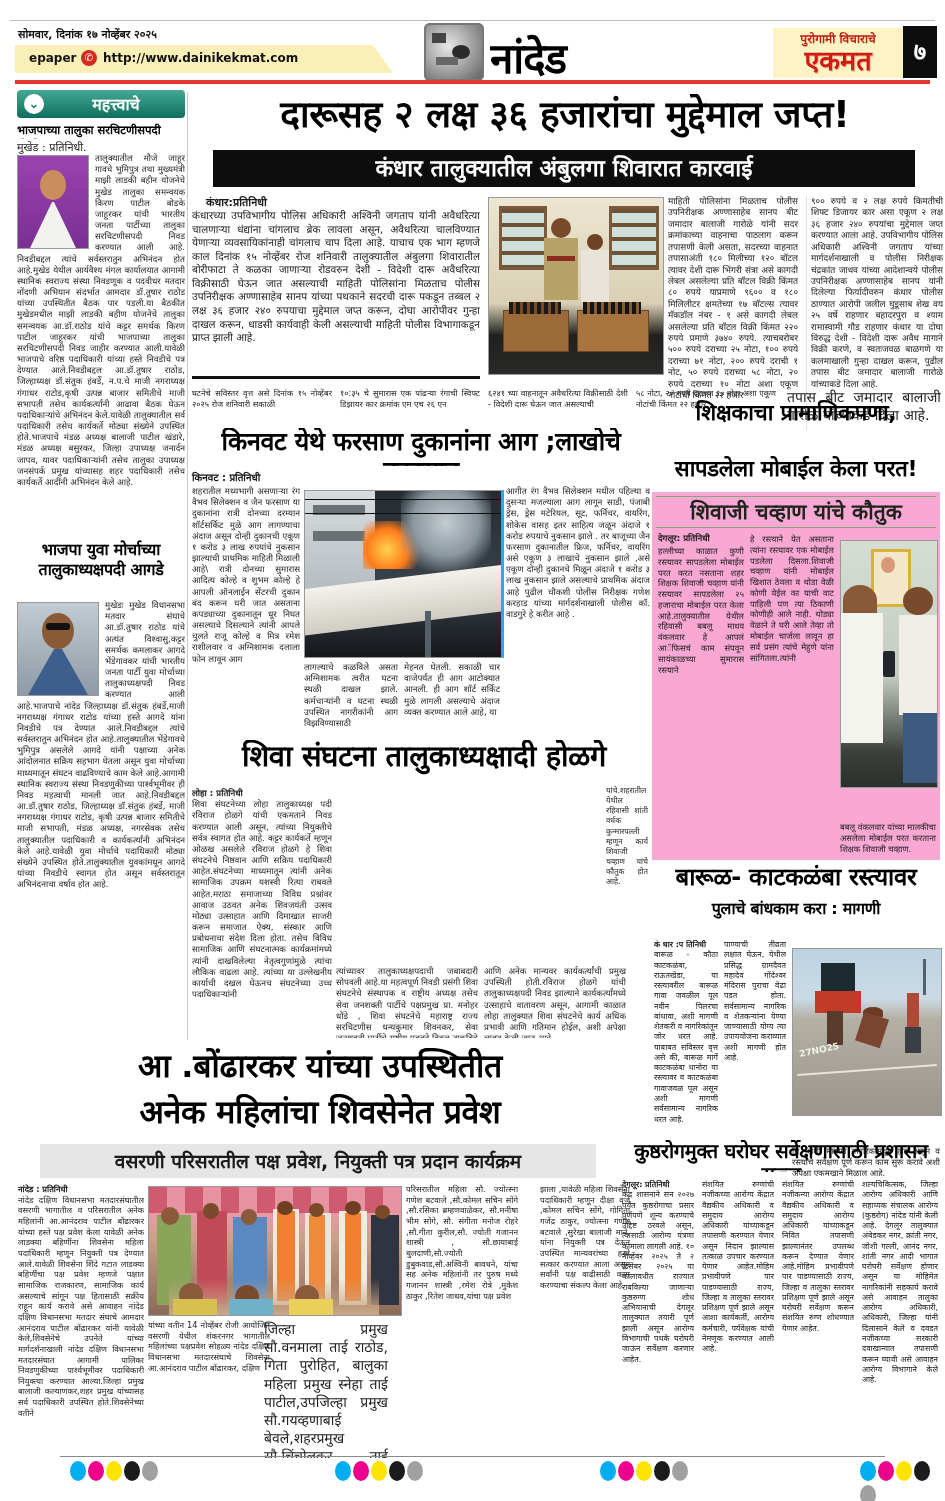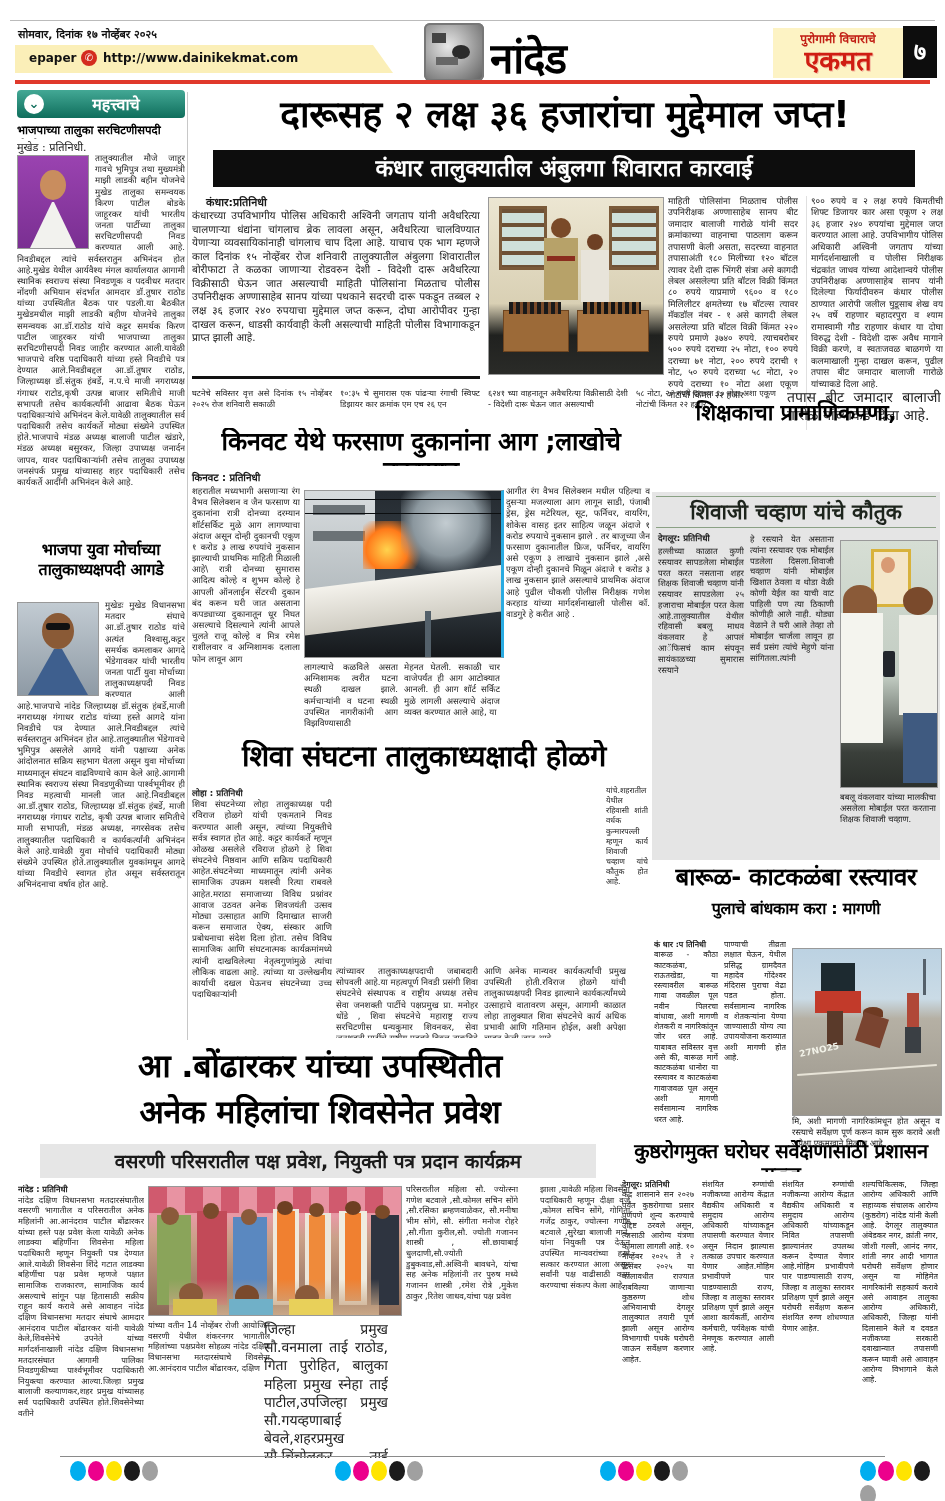--- a/index.html
+++ b/index.html
@@ -7,21 +7,21 @@
          font-family:"DejaVu Sans","Liberation Sans",sans-serif;color:#1a1a1a;overflow:hidden;}
   .abs{position:absolute;}
   .txt{position:absolute;text-align:justify;overflow:hidden;line-height:1.3;color:#222;}
   .dl{font-weight:bold;}
   .hl{position:absolute;font-weight:bold;color:#000;text-align:center;overflow:hidden;line-height:1.15;letter-spacing:-0.3px;}
   .band{position:absolute;background:#0d0d0d;color:#fff;font-weight:bold;text-align:center;overflow:hidden;}
   .ph{position:absolute;overflow:hidden;border:1px solid #999;}
   .ph i{position:absolute;display:block;}
   .vr{position:absolute;width:1px;background:#c8c8c8;}
   .dot{display:inline-block;width:16px;height:20px;border-radius:50%;margin-right:2px;}
-  .cap{position:absolute;font-size:8.3px;line-height:1.3;text-align:justify;overflow:hidden;color:#222;}
+  .cap{position:absolute;font-size:8.3px;line-height:1.3;text-align:justify;overflow:hidden;color:#222;margin-top:30px;}
 </style>
 </head>
 <body>
 
 <div id="paper">
 
   <div class="abs" style="left:10px;top:20px;width:925px;height:1px;background:#bbbbbb"></div>
   <div class="abs" style="left:18px;top:26px;font-size:11px;font-weight:bold;color:#111">सोमवार, दिनांक १७ नोव्हेंबर २०२५</div>
 
   <div class="abs" style="left:15px;top:45px;width:378px;height:28px;background:#fbefb8;clip-path:polygon(0 0,358px 0,378px 100%,0 100%);">
@@ -117,22 +117,23 @@
     <i style="left:0;top:8px;width:196px;height:1px;background:#0c0e10"></i>
     <i style="left:0;top:22px;width:196px;height:1px;background:#0c0e10"></i>
     <i style="left:120px;top:120px;width:6px;height:46px;background:#53606a"></i>
   </div>
 
   <div class="txt" style="left:506px;top:486px;width:144px;height:250px;font-size:8.6px">आगीत रंग वैभव सिलेक्शन मधील पहिल्या व दुसऱ्या मजल्याला आग लागून साडी, पंजाबी ड्रेस, ड्रेस मटेरियल, सूट, फर्निचर, वायरिंग, शोकेस वासह इतर साहित्य जळून अंदाजे १ करोड रुपयाचे नुकसान झाले . तर बाजूच्या जैन फरसाण दुकानातील फ्रिज, फर्निचर, वायरिंग असे एकूण ३ लाखाचे नुकसान झाले ,असे एकूण दोन्ही दुकानचे मिळून अंदाजे १ करोड ३ लाख नुकसान झाले असल्याचे प्राथमिक अंदाज आहे पुढील चौकशी पोलीस निरीक्षक गणेश करहाड यांच्या मार्गदर्शनाखाली पोलीस कॉ. वाडगुरे हे करीत आहे .</div>
   <div class="txt" style="left:404px;top:662px;width:96px;height:74px;font-size:8.6px">मेहनत घेतली. सकाळी चार वाजेपर्यंत ही आग आटोक्यात आनली. ही आग शॉर्ट सर्किट मुळे लागली असल्याचे अंदाज व्यक्त करण्यात आले आहे, या</div>
   <div class="txt" style="left:304px;top:662px;width:94px;height:74px;font-size:8.6px">लागल्याचे कळविले असता अग्निशामक त्वरीत घटना स्थळी दाखल झाले. कर्मचाऱ्यांनी व घटना स्थळी उपस्थित नागरीकांनी आग विझविण्यासाठी</div>
 
   <div class="hl" style="left:652px;top:400px;width:288px;height:32px;font-size:22px">शिक्षकाचा प्रामाणिकपणा,</div>
-
-  <div class="abs" style="left:652px;top:492px;width:288px;height:368px;background:#e5e5e5">
+  <div class="hl" style="left:652px;top:456px;width:288px;height:32px;font-size:22px">सापडलेला मोबाईल केला परत!</div>
+
+  <div class="abs" style="left:652px;top:492px;width:288px;height:368px;background:#f9a8d4">
     <div style="position:absolute;left:4px;top:4px;width:280px;height:30px;border-top:1px solid #8aa184;border-bottom:1px solid #8aa184;font-size:21px;font-weight:bold;text-align:center;color:#1d241c;overflow:hidden">शिवाजी चव्हाण यांचे कौतुक</div>
     <div style="position:absolute;left:6px;top:40px;width:80px;height:12px;font-size:8.6px;font-weight:bold">देगलूर: प्रतिनिधी</div>
     <div class="txt" style="left:6px;top:54px;width:86px;height:300px;font-size:8.3px">हल्लीच्या काळात कुणी रस्त्यावर सापडलेला मोबाईल परत करत नसताना शहर शिक्षक शिवाजी चव्हाण यांनी रस्त्यावर सापडलेला २५ हजाराचा मोबाईल परत केला आहे.तालुक्यातील येथील रहिवासी बबलू माधव वंकलवार हे आपलं आॅफिसचं काम संपवून सायंकाळच्या सुमारास रस्त्याने</div>
     <div class="txt" style="left:98px;top:42px;width:84px;height:312px;font-size:8.3px">हे रस्त्याने येत असताना त्यांना रस्त्यावर एक मोबाईल पडलेला दिसला.शिवाजी चव्हाण यांनी मोबाईल खिशात ठेवला व थोडा वेळी कोणी येईल का याची वाट पाहिली पण त्या ठिकाणी कोणीही आले नाही. थोड्या वेळाने ते घरी आले तेव्हा तो मोबाईल चार्जला लावून हा सर्व प्रसंग त्यांचे मेहुणे यांना सांगितला.त्यांनी</div>
     <div class="ph" style="left:188px;top:48px;width:96px;height:246px;background:linear-gradient(#d6ded4 0%,#c2ccc2 55%,#3a3f3a 86%,#2c302c 100%)">
       <i style="left:30px;top:8px;width:34px;height:52px;background:#f4e6c8;border:3px solid #d8b23c"></i>
       <i style="left:40px;top:16px;width:14px;height:16px;border-radius:50%;background:#d89a74"></i>
       <i style="left:2px;top:44px;width:34px;height:30px;border-radius:50% 50% 0 0;background:#8a5a38"></i>
       <i style="left:-4px;top:72px;width:46px;height:130px;background:#f4f4ee"></i>
       <i style="left:62px;top:46px;width:30px;height:28px;border-radius:50%;background:#7a4a2c"></i>

